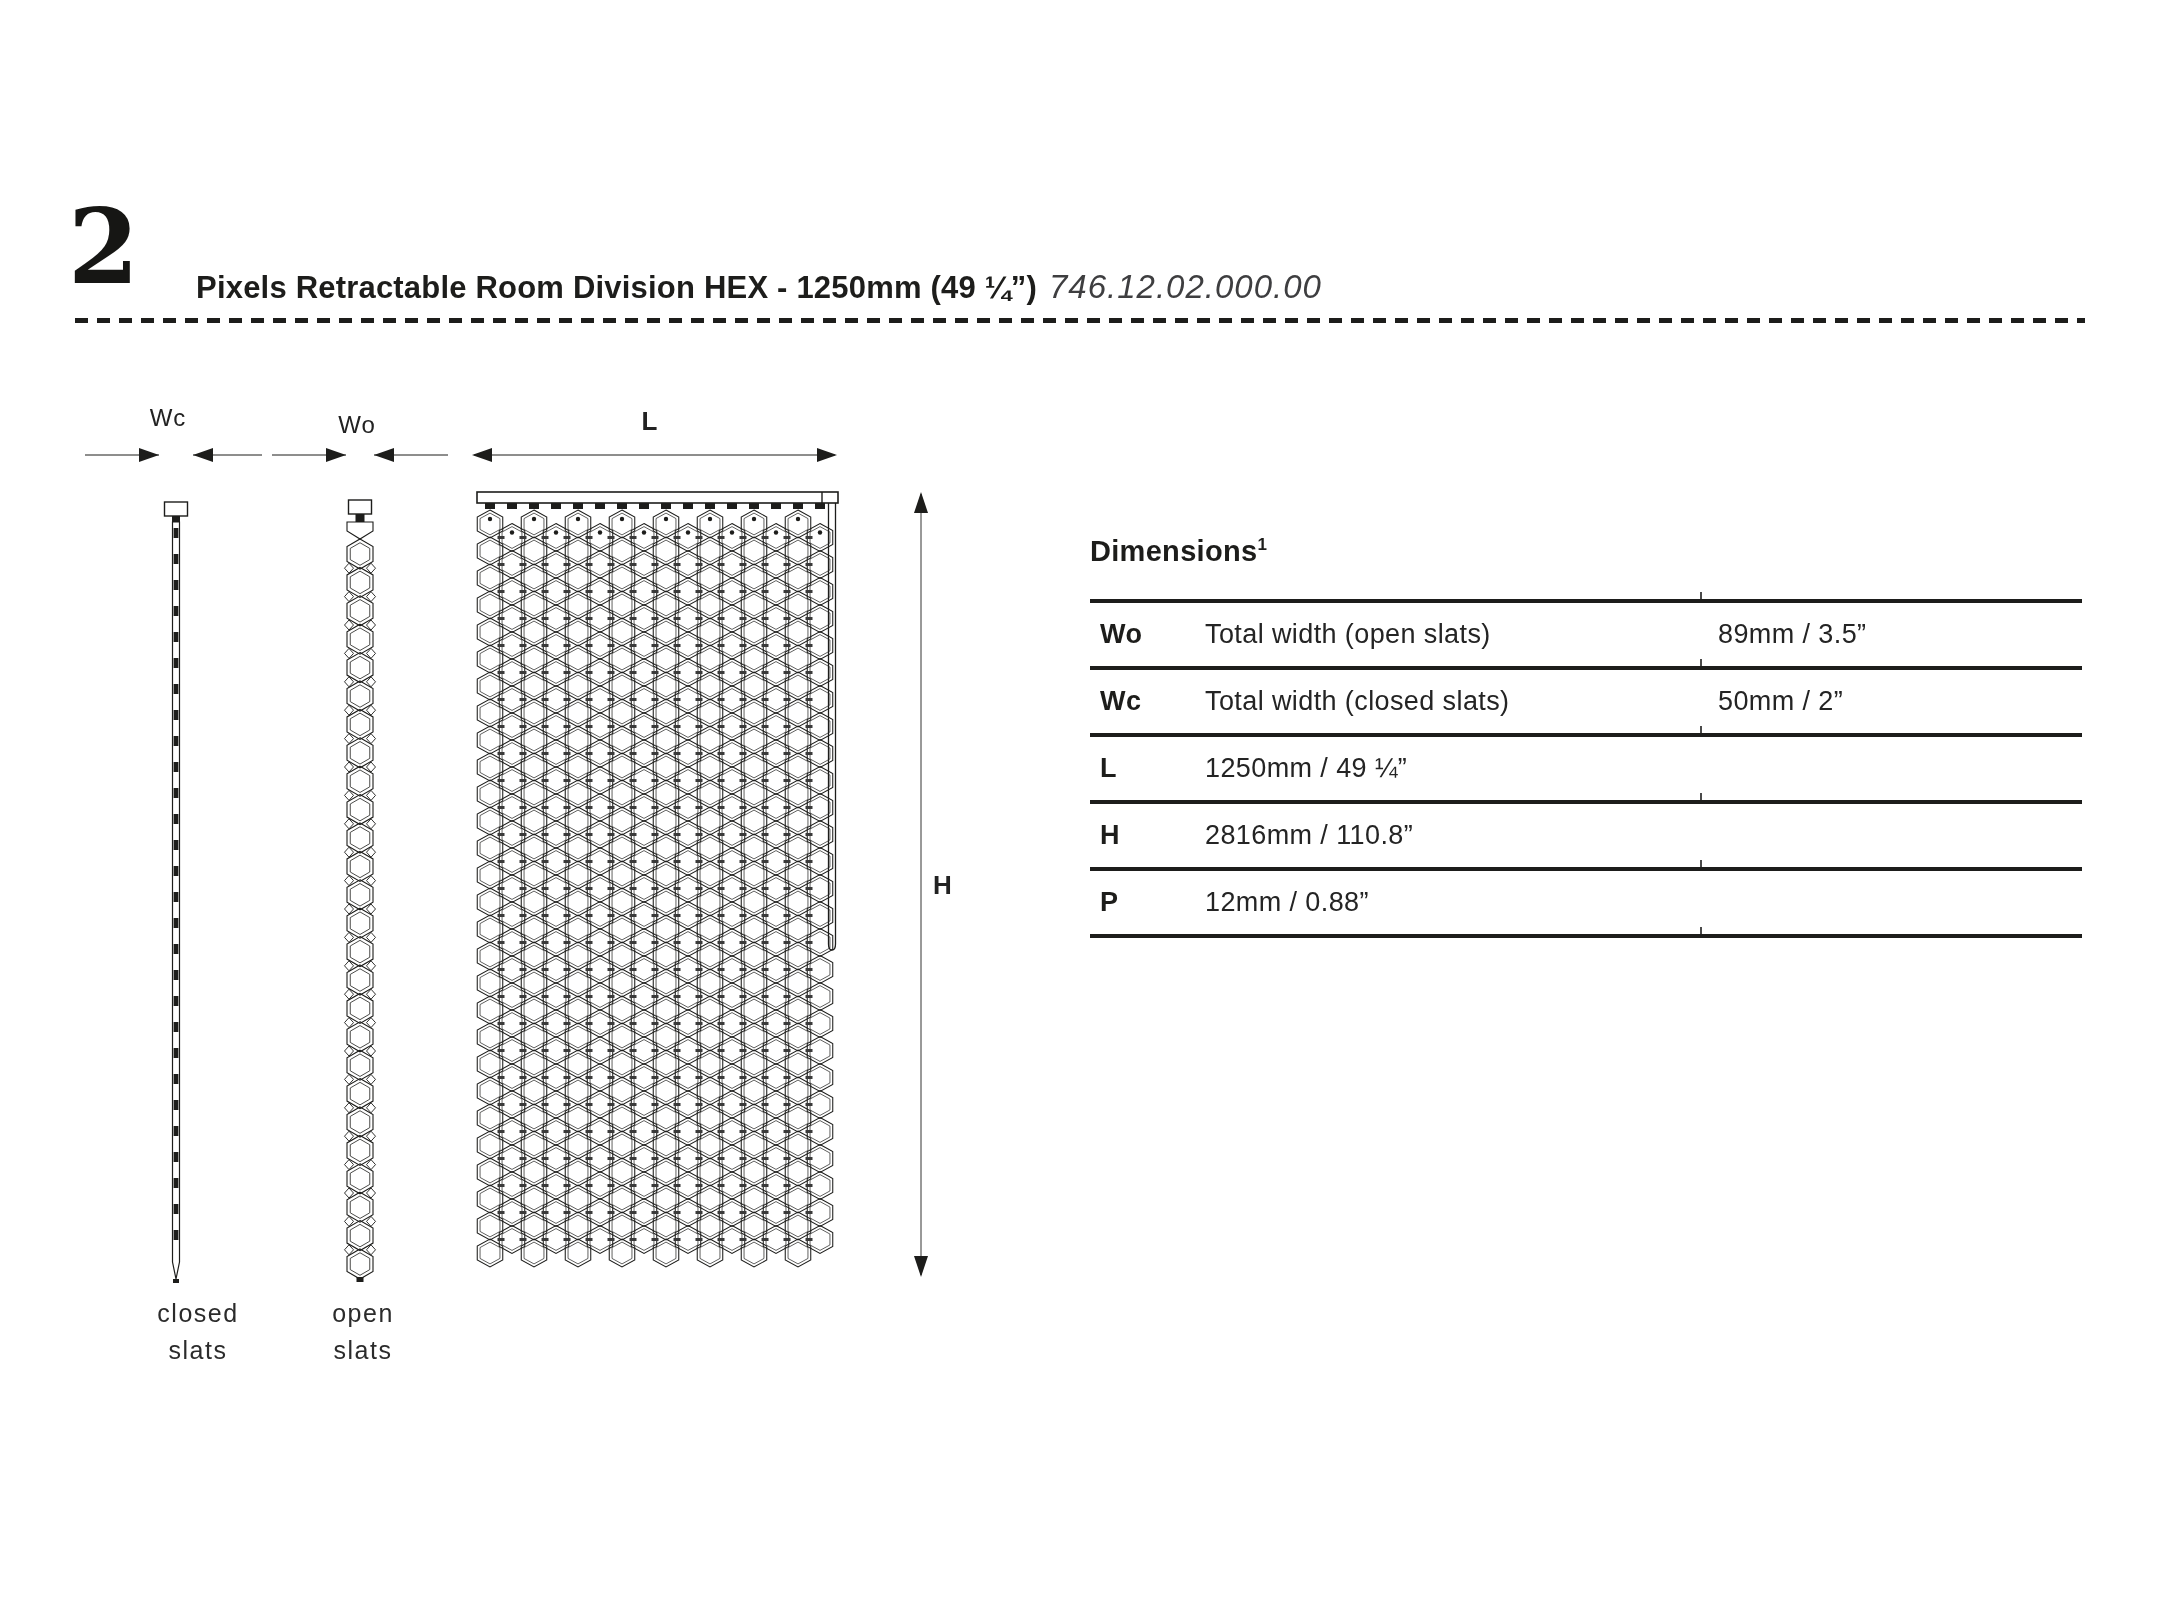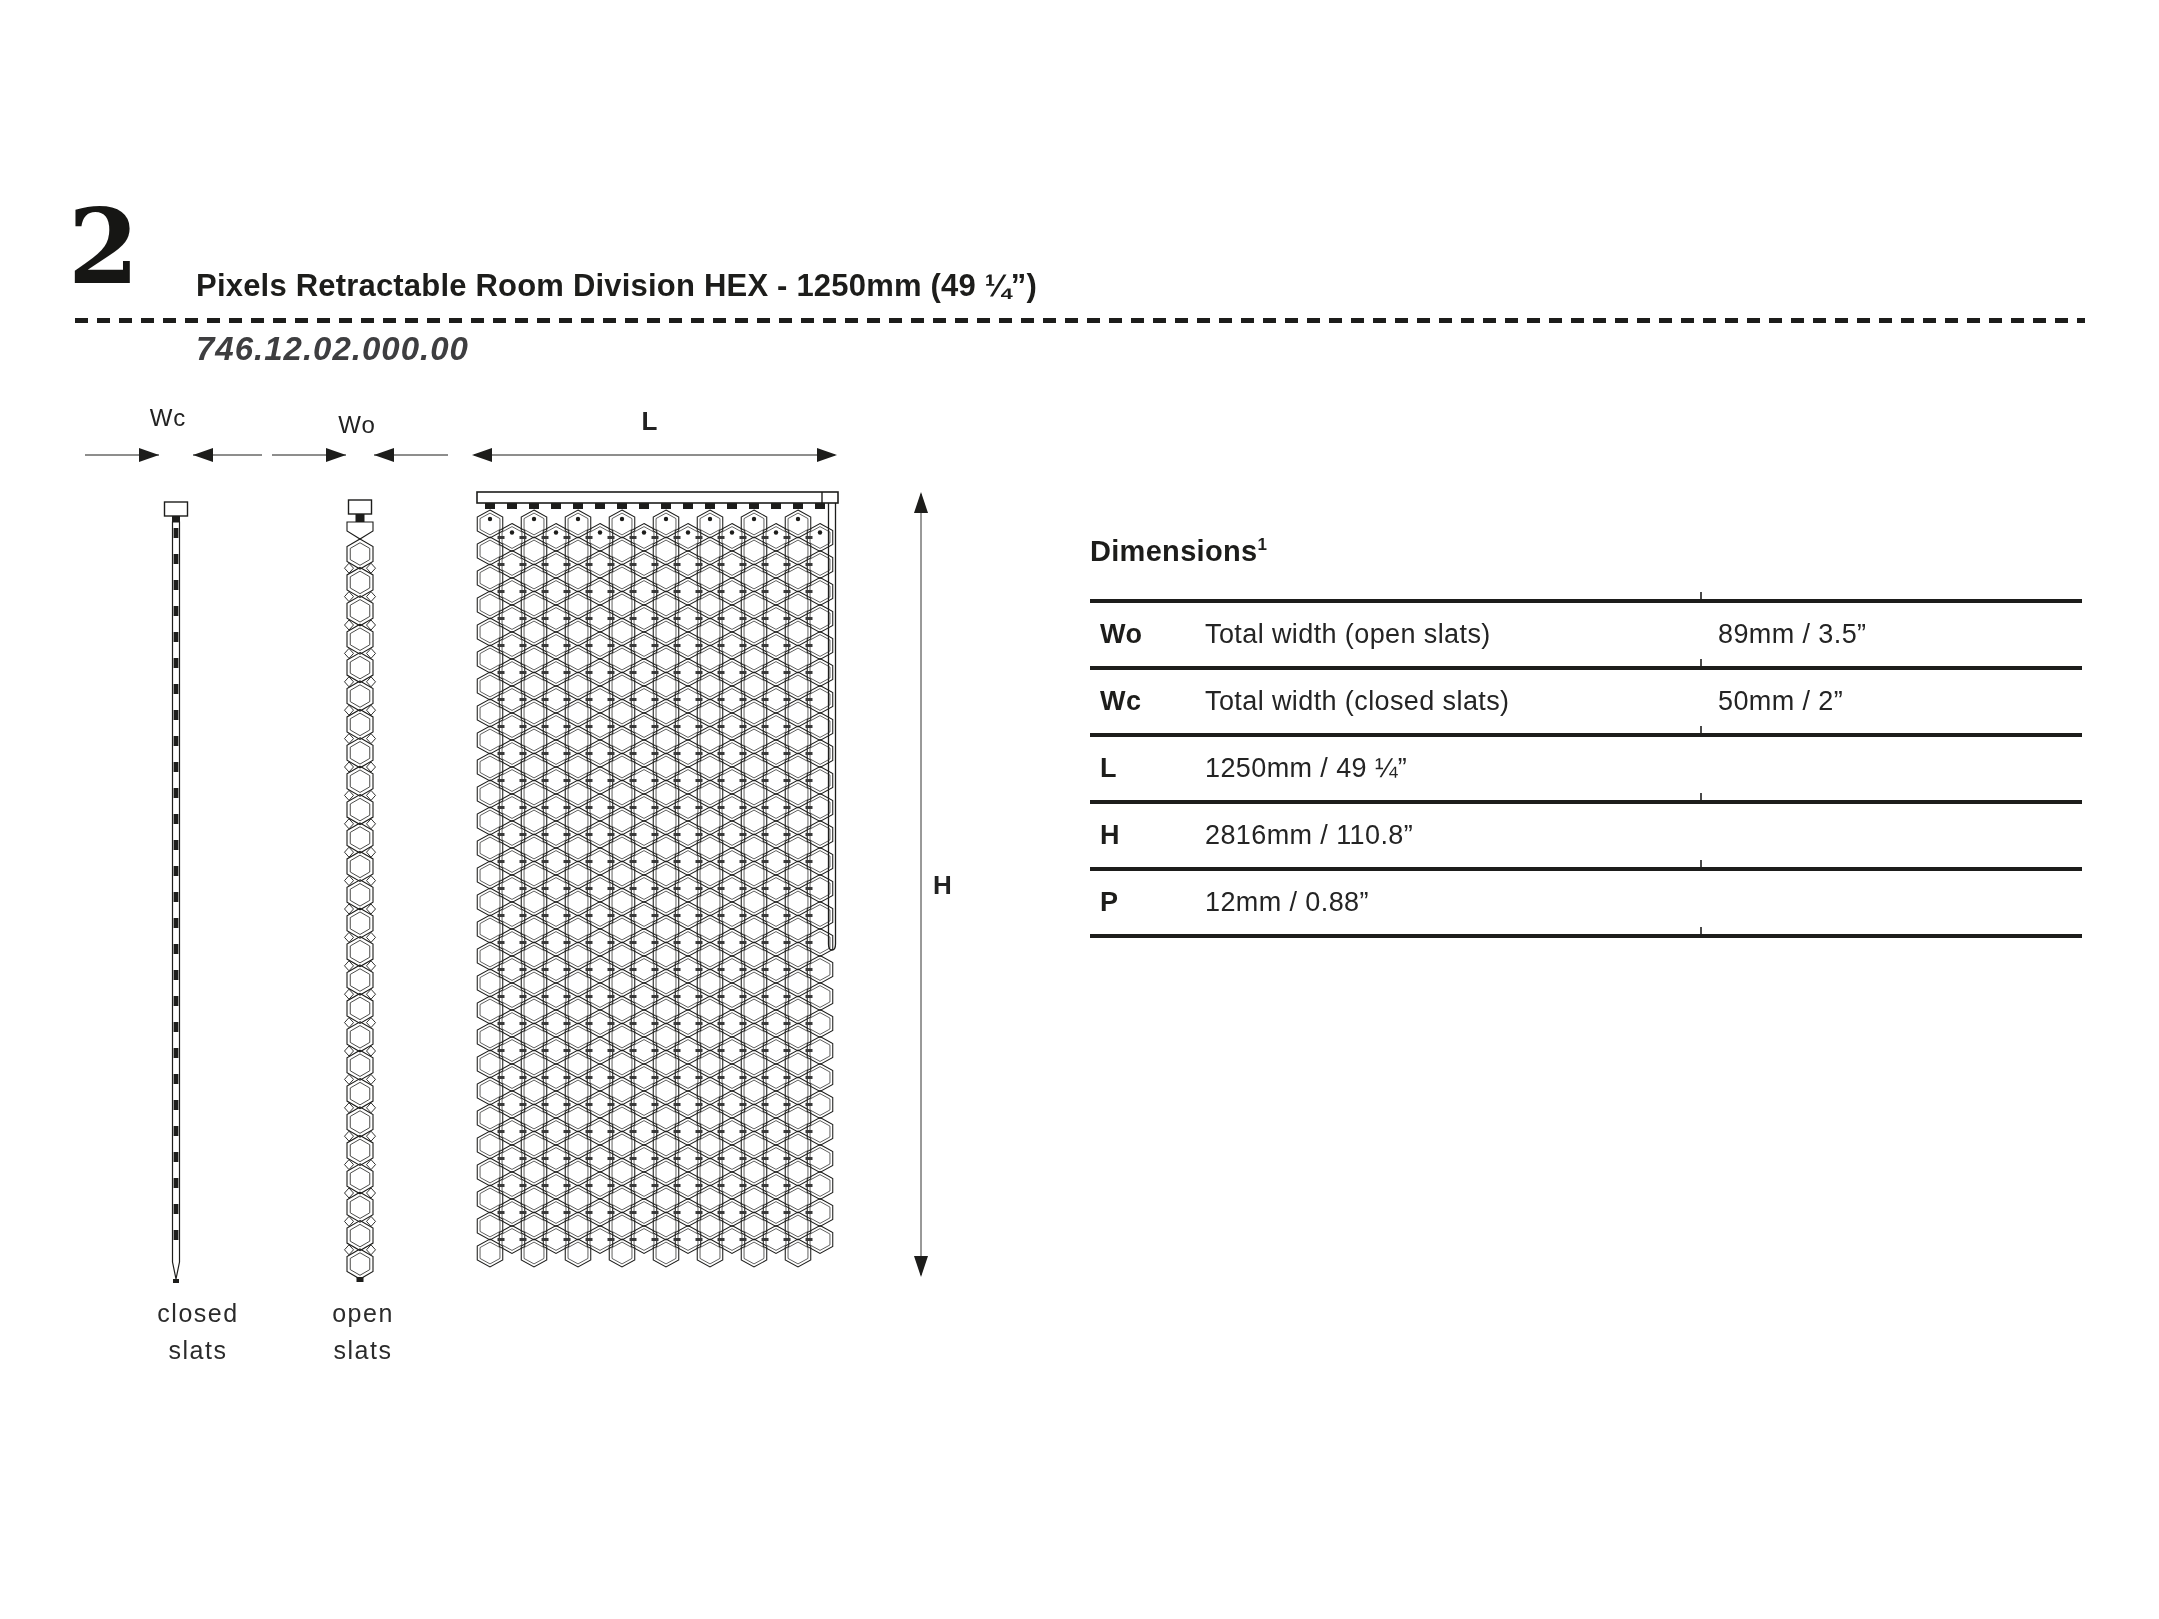--- a/index.html
+++ b/index.html
@@ -21,34 +21,33 @@
     font-weight: 700;
     font-size: 102px;
     line-height: 1;
     color: #161614;
   }
   .title-row {
     position: absolute;
     left: 196px; top: 268px;
     display: flex;
     align-items: baseline;
-    gap: 26px;
+    gap: 12px;
     white-space: nowrap;
-    flex-direction: column;
   }
   .page-title {
     font-size: 31px;
     font-weight: 700;
     letter-spacing: 0.2px;
     color: #1d1d1b;
   }
   .product-code {
     font-size: 33px;
     font-style: italic;
-    font-weight: 700;
+    font-weight: 400;
     letter-spacing: 1px;
     color: #3e3e40;
     text-align: center;
   }
   .dashed-rule {
     position: absolute;
     left: 75px; top: 318px;
     width: 2010px; height: 5px;
     background: repeating-linear-gradient(90deg, #1d1d1b 0 13px, transparent 13px 22px);
   }

